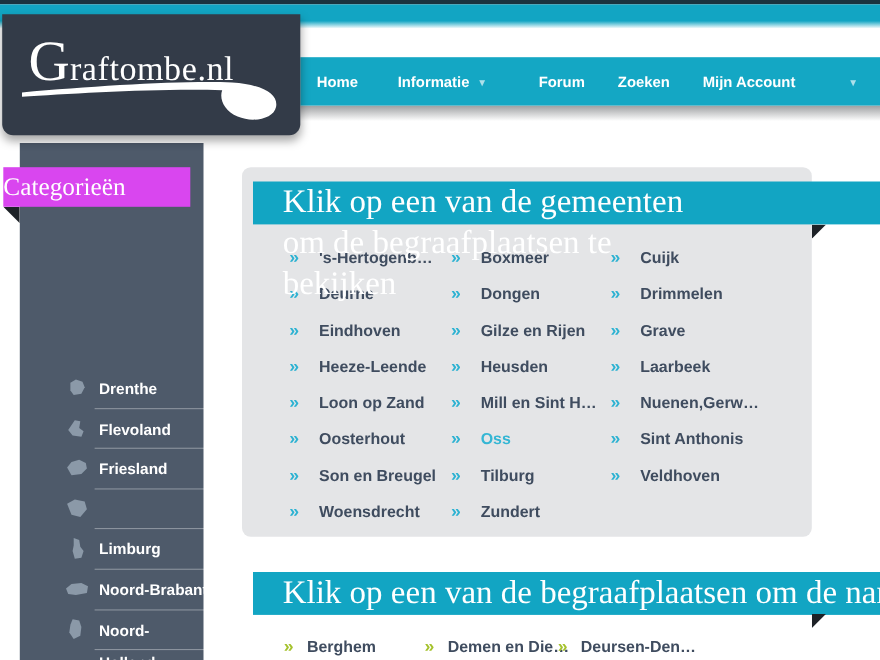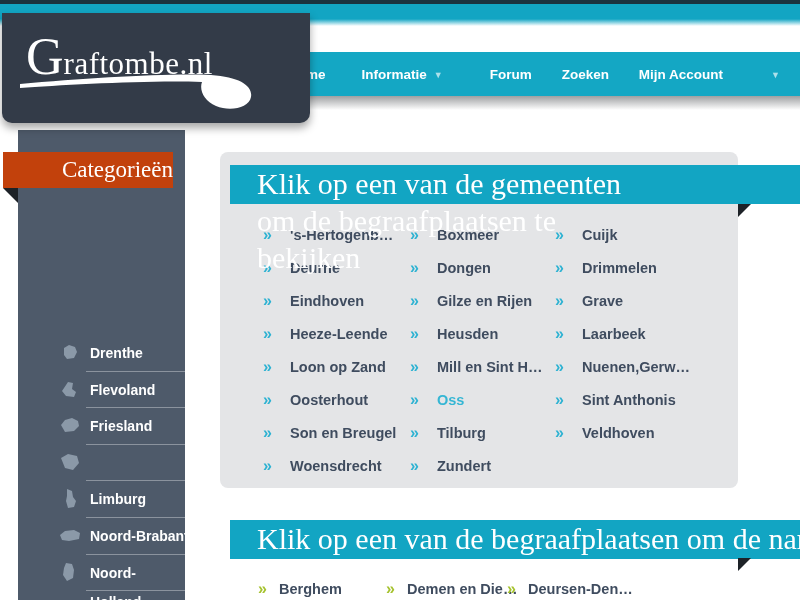--- a/index.html
+++ b/index.html
@@ -6,21 +6,21 @@
   body{
     width:800px;height:600px;overflow:hidden;position:relative;
     background:#ffffff;font-family:"Liberation Sans", sans-serif;
   }
   
   .top-dark{position:absolute;left:0;top:0;width:800px;height:4px;background:#1b333f;}
   .top-cyan{position:absolute;left:0;top:4px;width:800px;height:22px;
     background:linear-gradient(to bottom,#12a5c3 0%,#12a5c3 68%,#ffffff 100%);}
   
   .logo-box{
-    position:absolute;left:2px;top:13px;width:308px;height:110px;
+    position:absolute;left:2px;top:13px;width:271px;height:110px;
     background:#333b48;border-radius:0 0 10px 10px;
     box-shadow:0 5px 9px rgba(0,0,0,.35);z-index:6;
   }
   .logo-line{position:absolute;left:24px;top:18px;color:#ffffff;
     font-family:"Liberation Serif", serif;white-space:nowrap;}
   .logo-big{font-size:52px;line-height:52px;}
   .logo-rest{font-size:31px;letter-spacing:.5px;}
   .logo-swoosh{position:absolute;left:16px;top:58px;}
   
   .navbar{
@@ -33,23 +33,23 @@
     display:flex;align-items:center;cursor:pointer;}
   .nav-item .dd{font-size:9px;color:rgba(255,255,255,.65);margin-left:7px;margin-top:2px;}
   .ni-home{margin-left:15px;justify-content:flex-end;}
   .ni-informatie{margin-left:36px;}
   .ni-forum{margin-left:13px;padding-left:34px;}
   .ni-zoeken{margin-left:30px;}
   .ni-account{margin-left:auto;margin-right:20px;gap:41px;}
   
   .sidebar{position:absolute;left:18px;top:130px;width:167px;height:470px;background:#4e5a6a;}
   .cat-banner{
-    position:absolute;left:3px;top:152px;width:170px;height:36px;background:#c2410c;
+    position:absolute;left:3px;top:152px;width:170px;height:36px;background:#d946ef;
     color:#ffffff;font-family:"Liberation Serif", serif;font-size:23px;line-height:36px;
-    text-align:right;z-index:4;
+    text-align:left;z-index:4;
   }
   .cat-fold{position:absolute;left:3px;top:188px;width:15px;height:15px;background:#1d2227;
     clip-path:polygon(0 0,100% 0,100% 100%);z-index:4;}
   .side-list{position:absolute;left:40px;top:205px;width:131px;margin:0;padding:0;list-style:none;}
   .side-item{position:relative;height:36.6px;display:flex;align-items:flex-start;cursor:pointer;}
   .side-item::after{content:"";position:absolute;left:28px;right:0;bottom:0;height:1px;
     background:rgba(255,255,255,.35);}
   .prov{width:24px;height:24px;flex:0 0 24px;margin-top:5px;fill:#8b99a8;}
   .slabel{margin-left:8px;margin-top:4px;color:#ffffff;font-size:14px;font-weight:bold;
     line-height:29px;}

